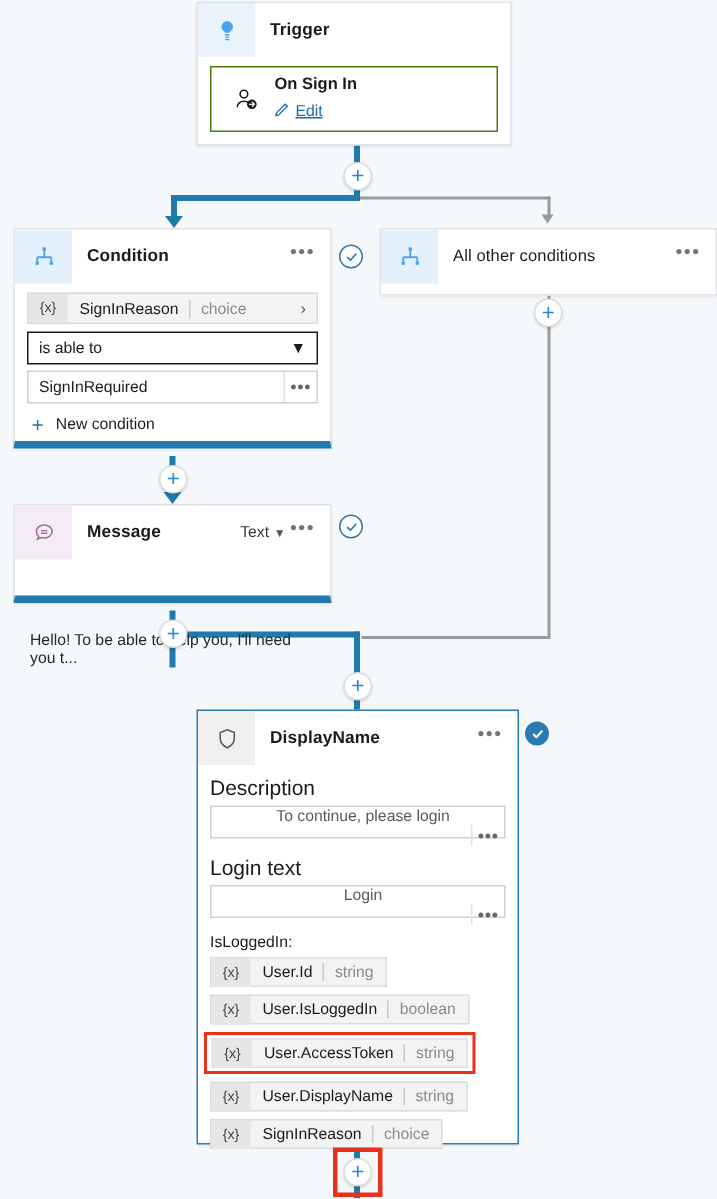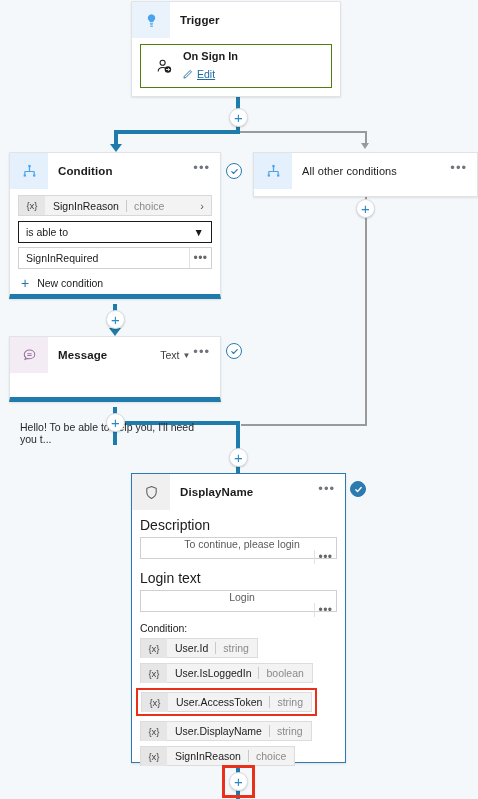--- a/index.html
+++ b/index.html
@@ -286,21 +286,21 @@
       <span class="iv">To continue, please login</span>
       <span class="dots">•••</span>
     </div>
 
     <div class="sec-label" style="padding-top:11px;">Login text</div>
     <div class="inputrow">
       <span class="iv">Login</span>
       <span class="dots">•••</span>
     </div>
 
-    <div class="var-label">Condition:</div>
+    <div class="var-label">IsLoggedIn:</div>
     <div class="varlist" id="varlist">
         <div class="varpill">
           <span class="xtag">{x}</span>
           <span class="vn">User.Id</span>
           <span class="fdiv"></span>
           <span class="ftype">string</span>
         </div>
         <div class="varpill">
           <span class="xtag">{x}</span>
           <span class="vn">User.IsLoggedIn</span>

